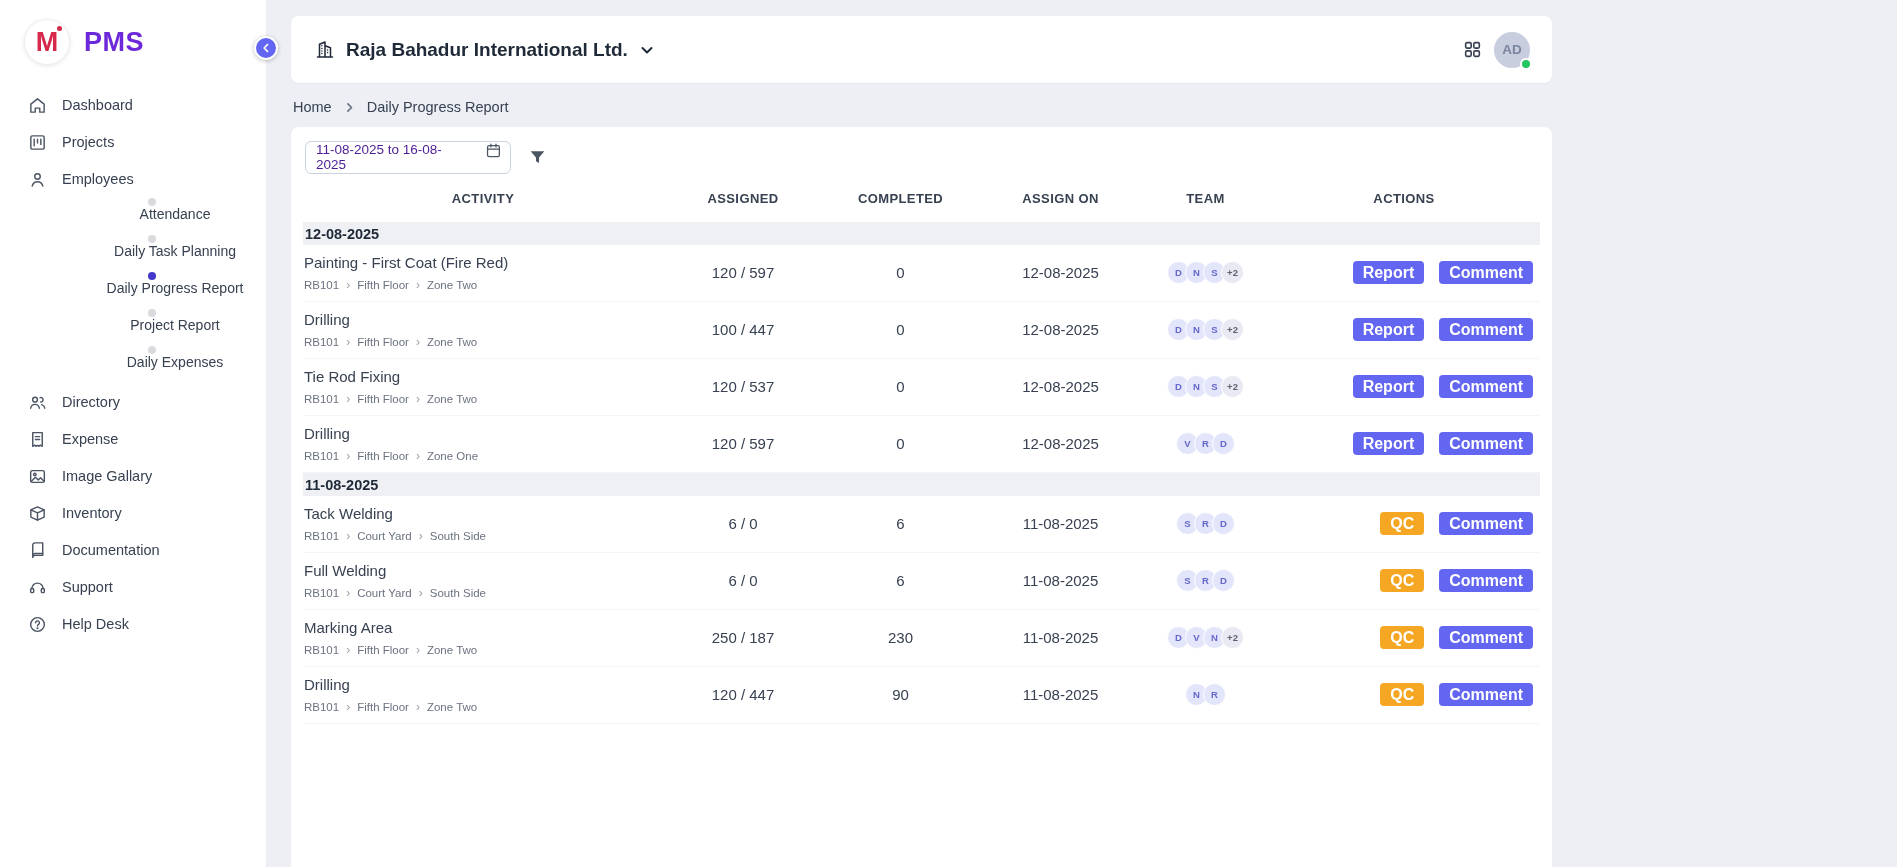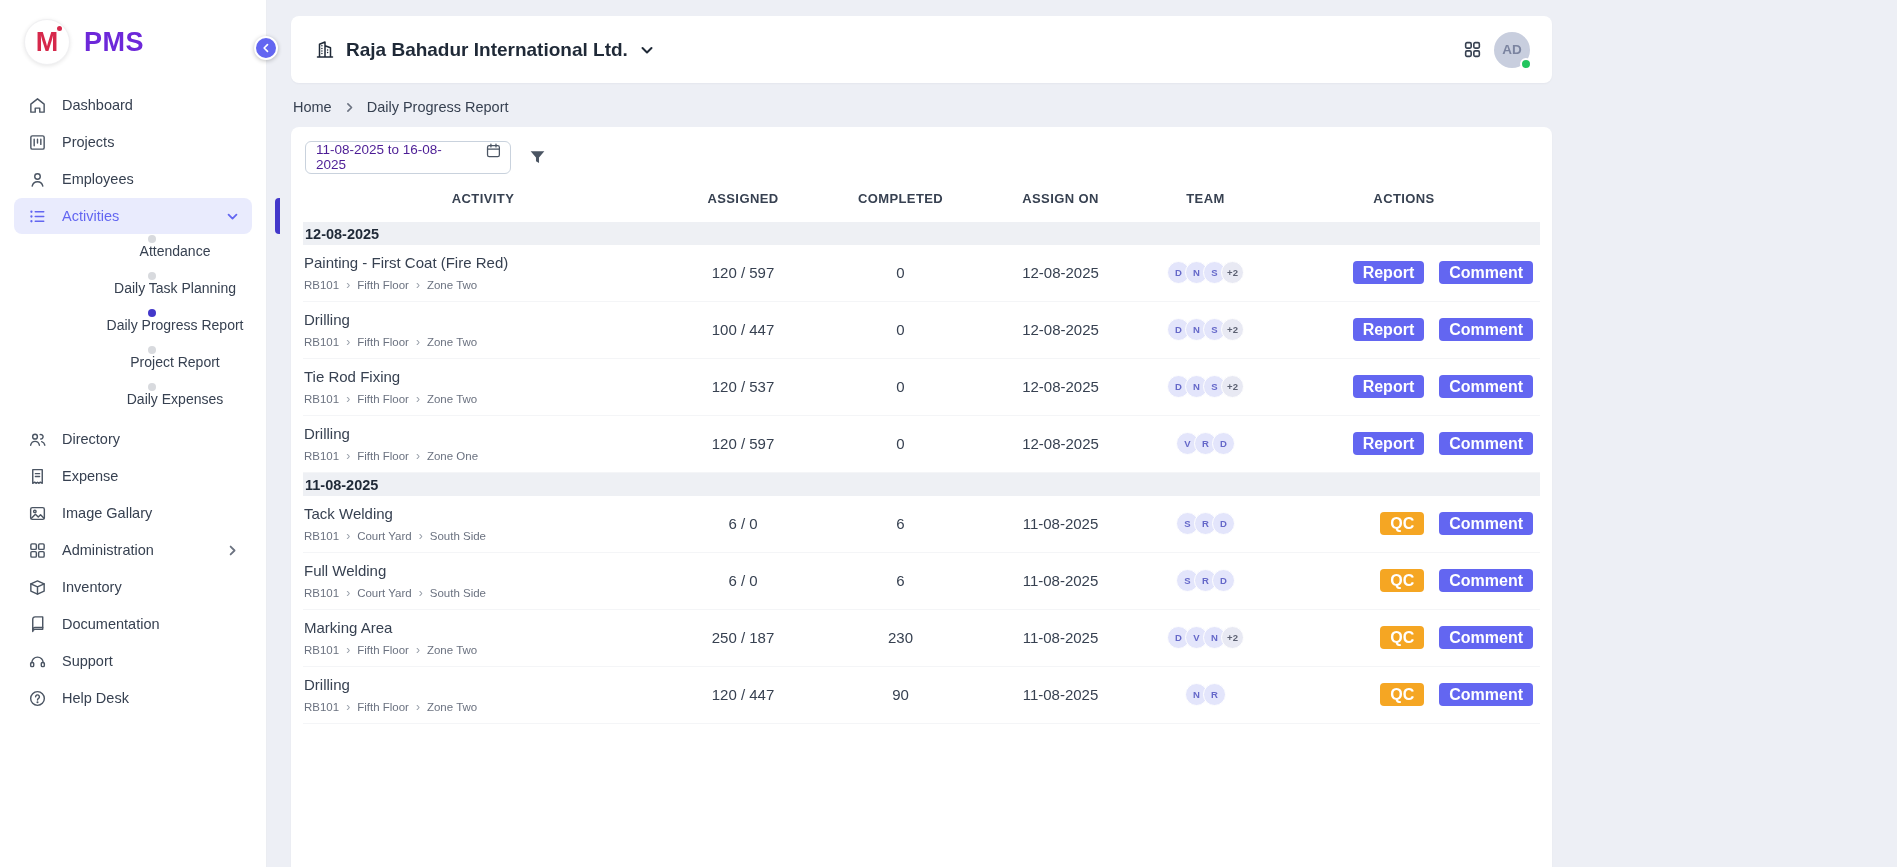--- a/index.html
+++ b/index.html
@@ -161,37 +161,20 @@
             <svg width="19" height="19" viewBox="0 0 20 20" fill="none" stroke="currentColor" stroke-width="1.5" stroke-linecap="round" stroke-linejoin="round">
               <circle cx="10" cy="6.8" r="2.9"></circle>
               <path d="M4.4 17c.7-3.1 3-4.7 5.6-4.7s4.9 1.6 5.6 4.7"></path>
             </svg>
           </span>
       <span class="nav-label">Employees</span>
 
     </div>
 
   </div>
-      <div class="nav-item active">
-    <div class="nav-pill">
-      <span class="nav-icon">
-            <svg width="19" height="19" viewBox="0 0 20 20" fill="none" stroke="currentColor" stroke-width="1.5" stroke-linecap="round" stroke-linejoin="round">
-              <path d="M3.6 5h.01M3.6 10h.01M3.6 15h.01" stroke-width="2.4"></path>
-              <path d="M7.6 5h9M7.6 10h9M7.6 15h9"></path>
-            </svg>
-          </span>
-      <span class="nav-label">Activities</span>
-      <span class="nav-chevron">
-            <svg width="15" height="15" viewBox="0 0 16 16" fill="none" stroke="currentColor" stroke-width="1.9" stroke-linecap="round" stroke-linejoin="round">
-              <path d="M3.8 6l4.2 4.2L12.2 6"></path>
-            </svg>
-          </span>
-    </div>
-    <span class="active-bar"></span>
-  </div>
       <div class="sub-item">
     <span class="sub-dot"></span>
     <span class="sub-label">Attendance</span>
   </div>
       <div class="sub-item">
     <span class="sub-dot"></span>
     <span class="sub-label">Daily Task Planning</span>
   </div>
       <div class="sub-item active">
     <span class="sub-dot"></span>
@@ -237,39 +220,20 @@
     <div class="nav-pill">
       <span class="nav-icon">
             <svg width="19" height="19" viewBox="0 0 20 20" fill="none" stroke="currentColor" stroke-width="1.5" stroke-linecap="round" stroke-linejoin="round">
               <rect x="2.8" y="3.8" width="14.4" height="12.4" rx="1.8"></rect>
               <circle cx="7.2" cy="7.8" r="1.3"></circle>
               <path d="M3.6 15l4.2-4.2 3 3 2.4-2.4 3.6 3.6"></path>
             </svg>
           </span>
       <span class="nav-label">Image Gallary</span>
 
-    </div>
-
-  </div>
-      <div class="nav-item">
-    <div class="nav-pill">
-      <span class="nav-icon">
-            <svg width="19" height="19" viewBox="0 0 20 20" fill="none" stroke="currentColor" stroke-width="1.5" stroke-linecap="round" stroke-linejoin="round">
-              <rect x="3" y="3" width="5.8" height="5.8" rx="1.2"></rect>
-              <rect x="11.2" y="3" width="5.8" height="5.8" rx="1.2"></rect>
-              <rect x="3" y="11.2" width="5.8" height="5.8" rx="1.2"></rect>
-              <rect x="11.2" y="11.2" width="5.8" height="5.8" rx="1.2"></rect>
-            </svg>
-          </span>
-      <span class="nav-label">Administration</span>
-      <span class="nav-chevron">
-            <svg width="15" height="15" viewBox="0 0 16 16" fill="none" stroke="currentColor" stroke-width="1.9" stroke-linecap="round" stroke-linejoin="round">
-              <path d="M6 3.8 10.2 8 6 12.2"></path>
-            </svg>
-          </span>
     </div>
 
   </div>
       <div class="nav-item">
     <div class="nav-pill">
       <span class="nav-icon">
             <svg width="19" height="19" viewBox="0 0 20 20" fill="none" stroke="currentColor" stroke-width="1.5" stroke-linecap="round" stroke-linejoin="round">
               <path d="M3 6.2 10 3l7 3.2v7.6L10 17l-7-3.2z"></path>
               <path d="M3 6.2 10 9.4l7-3.2M10 9.4V17"></path>
             </svg>

